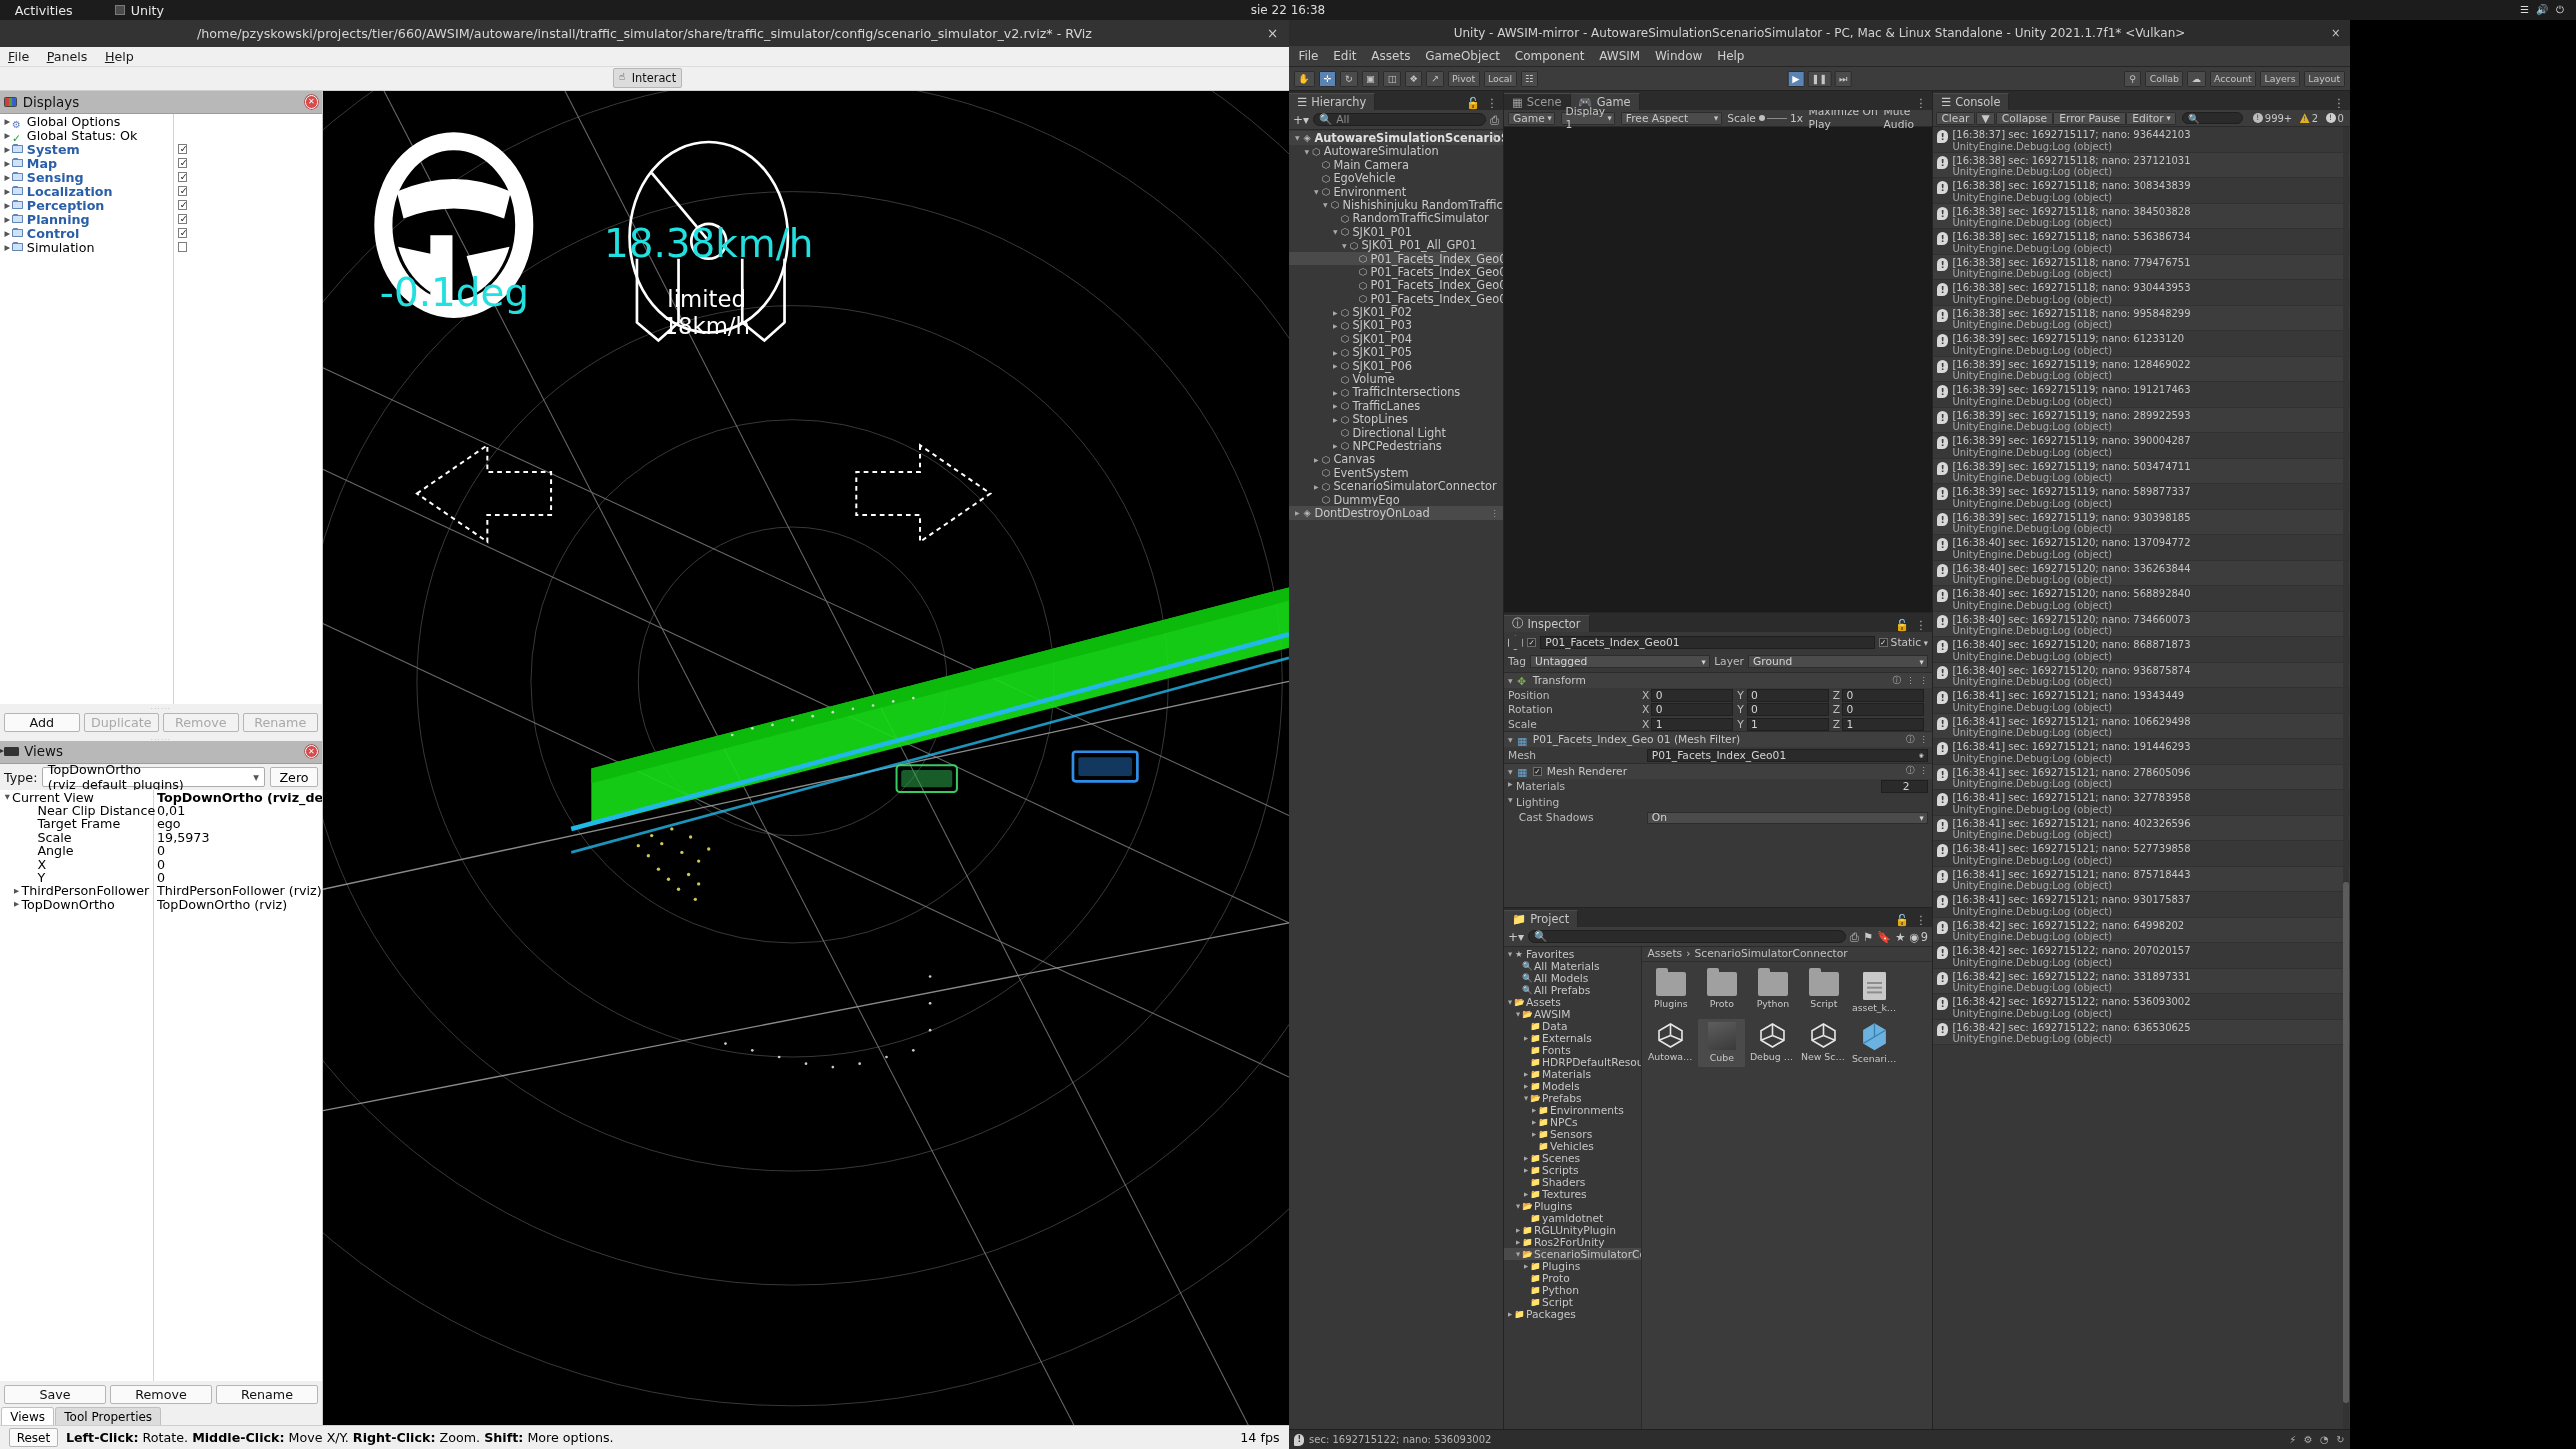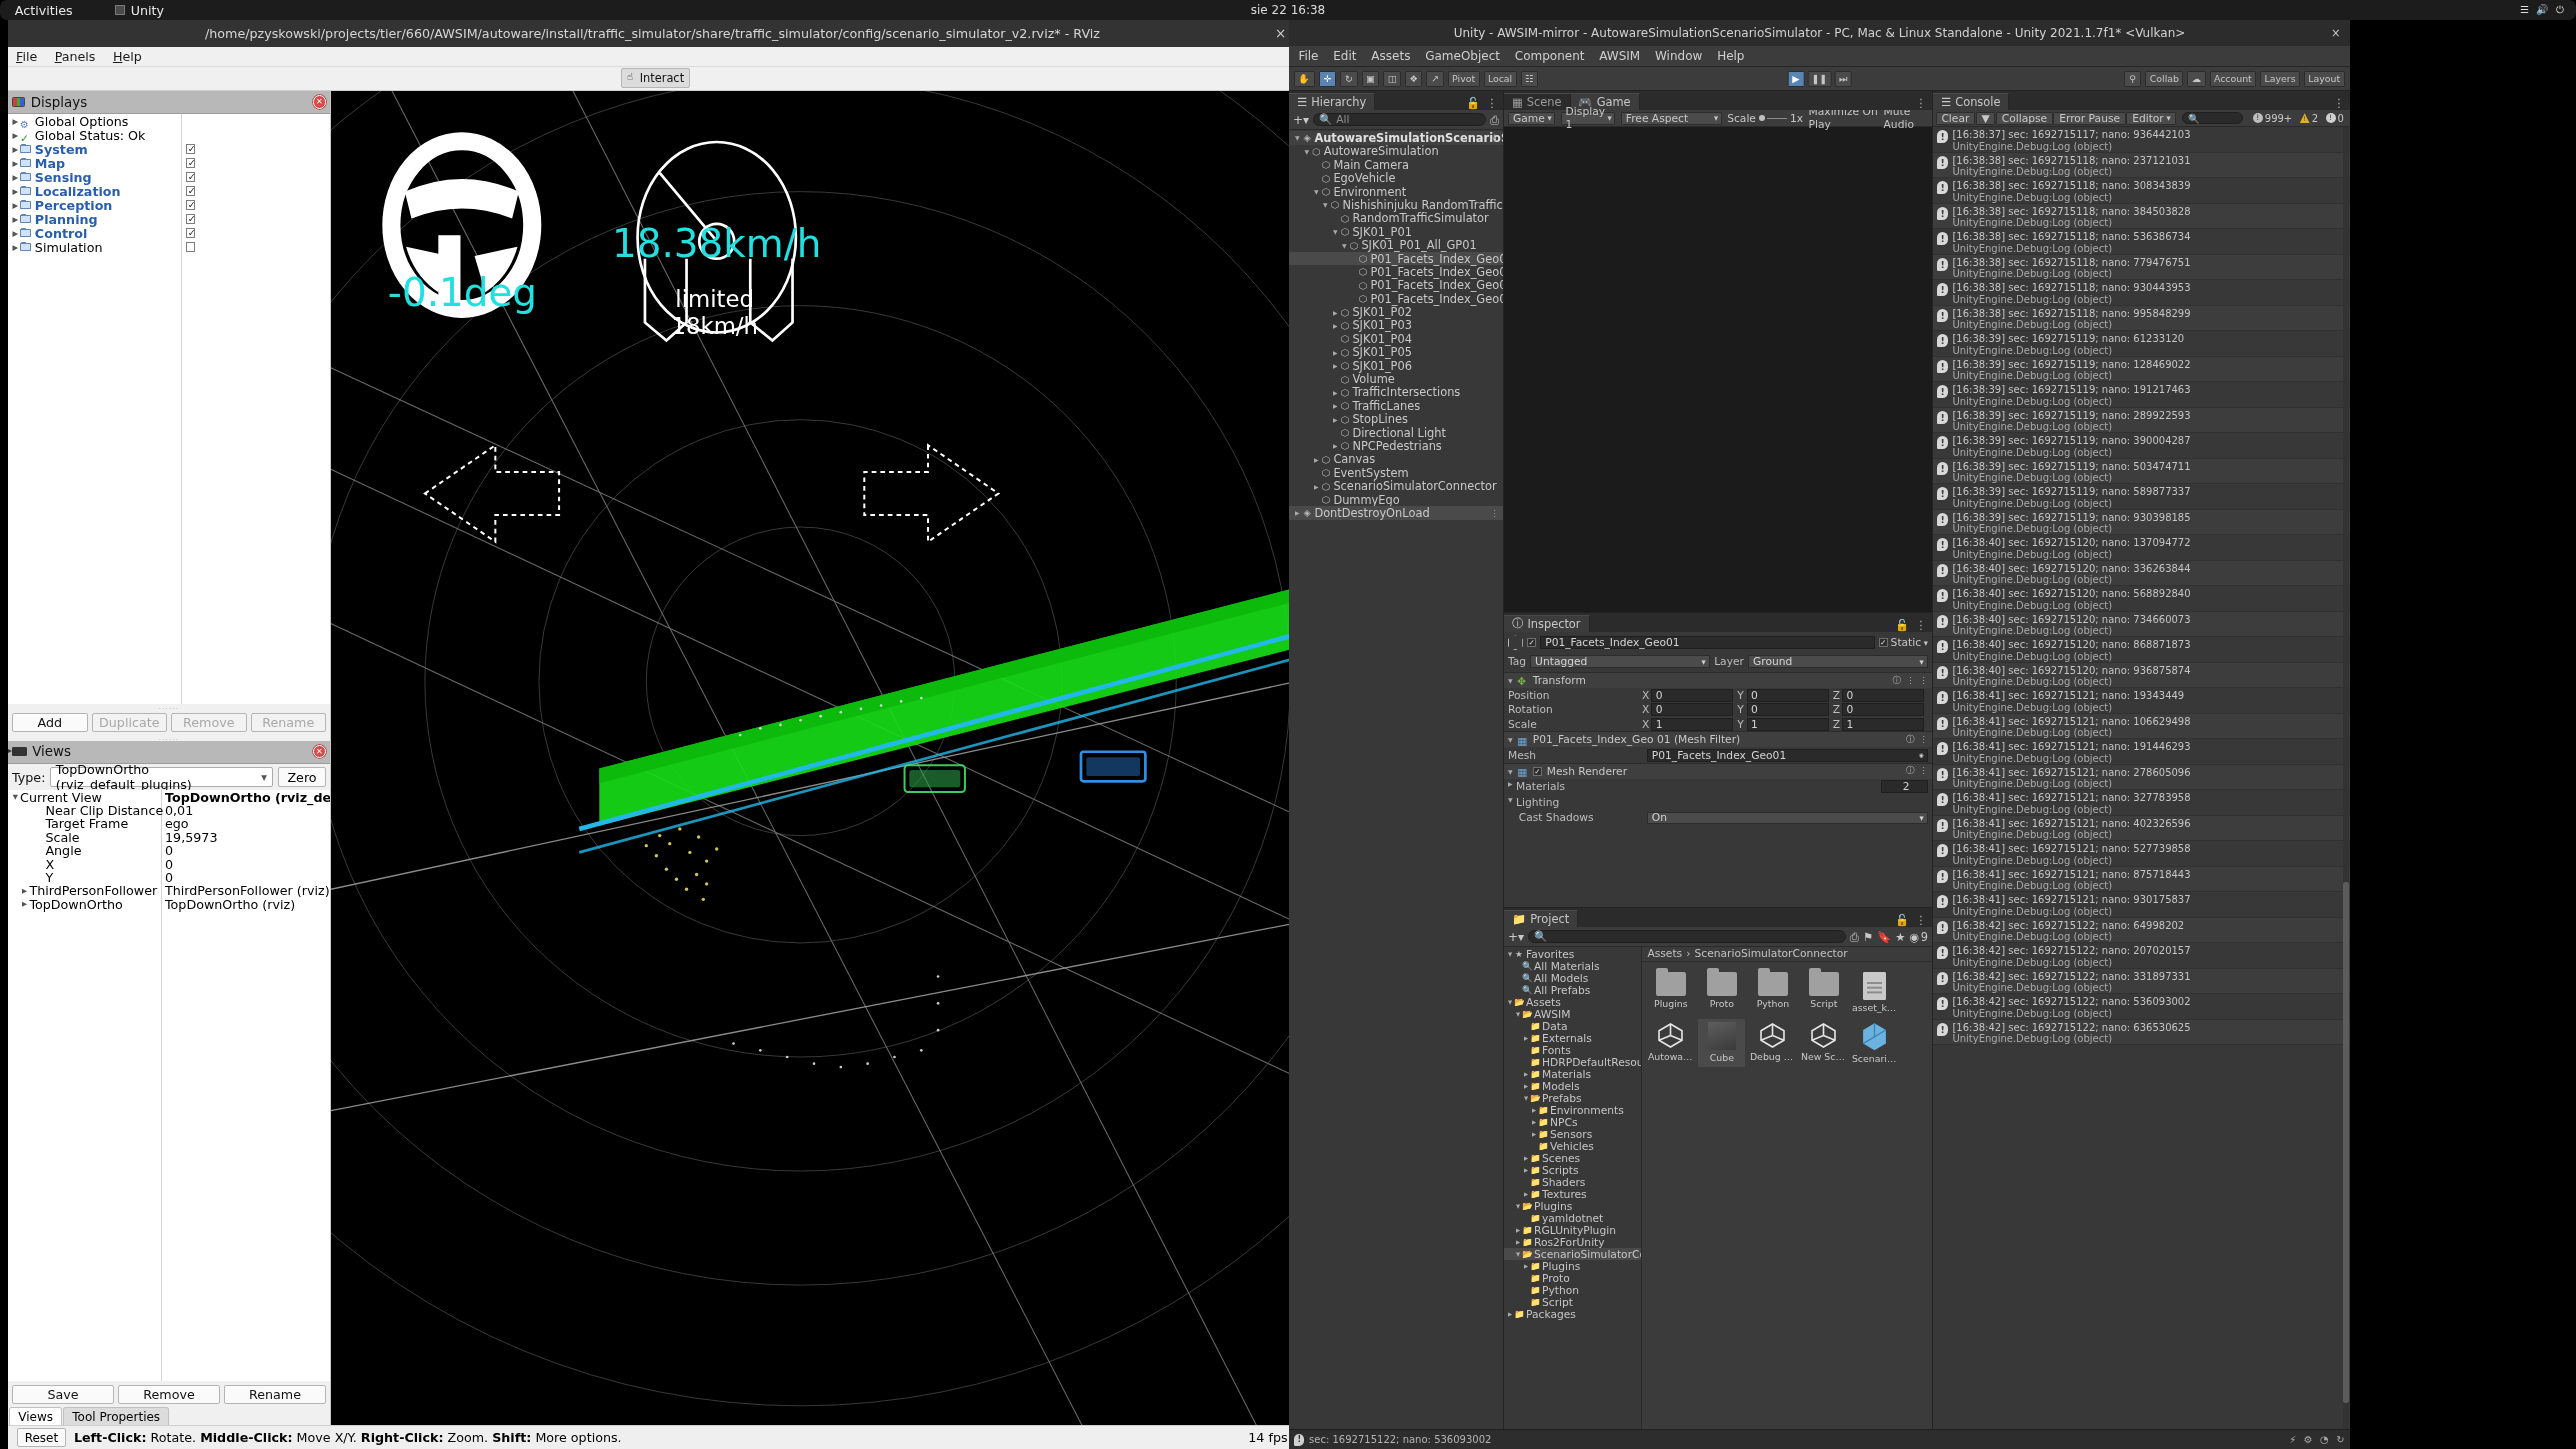--- a/index.html
+++ b/index.html
@@ -3,40 +3,40 @@
 <meta charset="utf-8">
 <style>
   * { box-sizing: border-box; margin: 0; padding: 0; }
   html, body { width: 2576px; height: 1449px; overflow: hidden; background: #000; }
   body { font-family: "DejaVu Sans", sans-serif; font-size: 12.7px; }
 
   
   #gnome-bar {
     position: absolute; left: 0; top: 0; width: 2576px; height: 20px;
     background: #1c1c1c; color: #e8e8e8; display: flex; align-items: center;
-    font-size: 12.7px; z-index: 100; border-radius: 7px;
+    font-size: 12.7px; z-index: 100;
   }
   #gnome-bar .gb-activities { margin-left: 14.8px; }
   #gnome-bar .gb-app { margin-left: 42px; display: flex; align-items: center; gap: 5.4px; }
   #gnome-bar .gb-appicon {
     width: 10.7px; height: 9.4px; background: #4a4a4a; border: 0.7px solid #7b7b7b;
     display:inline-block; position: relative;
   }
   #gnome-bar .gb-clock {
     position: absolute; left: 50%; transform: translateX(-50%);
     color: #ddd; font-size: 12px;
   }
   #gnome-bar .gb-tray {
     position: absolute; right: 12px; display: flex; gap: 7.4px; align-items: center;
   }
   .tray-glyph { font-size: 10px; color: #ddd; line-height: 1; }
 
   
   #rviz {
-    position: absolute; left: 8px; top: 20px; width: 1289px; height: 1429px;
+    position: absolute; left: 0; top: 20px; width: 1289px; height: 1429px;
     background: #701a75; color: #000; overflow: hidden;
   }
   #rviz-titlebar {
     height: 27px; background: #333333; color: #d6d6d6;
     display: flex; align-items: center; justify-content: center;
     position: relative; font-size: 12.7px;
   }
   #rviz-titlebar .rv-close {
     position: absolute; right: 10.7px; font-size: 13.4px; color: #cfcfcf;
   }

